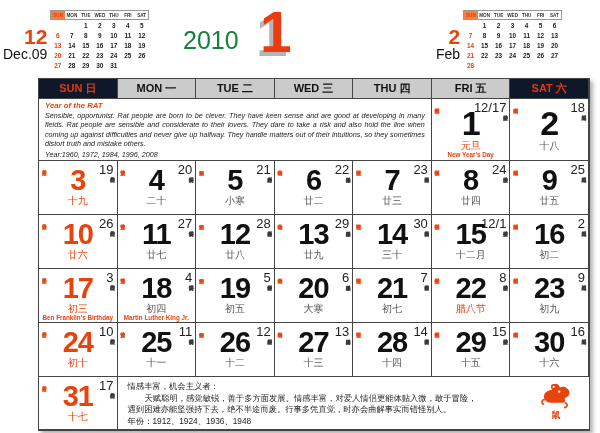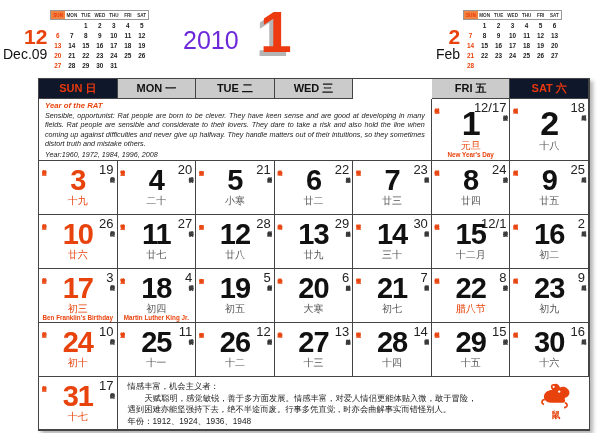--- a/index.html
+++ b/index.html
@@ -16,21 +16,21 @@
   .mini-month{font-size:14px;font-weight:normal;color:#111;}
   table.mini-t{border-collapse:collapse;}
   .mini-t th{font-size:4.6px;font-weight:bold;color:#333;padding:0;height:8px;
              border-top:1px solid #999;border-bottom:1px solid #999;}
   .mini-t th:first-child{border-left:1px solid #999;}
   .mini-t th:last-child{border-right:1px solid #999;}
   .mini-t th.sun{background:#F2823F;color:#E8380D;}
   .mini-t td{font-size:6.4px;font-weight:bold;text-align:center;width:14px;height:10px;color:#222;padding:0;}
   .mini-t td.sun{color:#E8430D;}
 
-  .year-label{position:absolute;left:183px;top:26px;font-size:25px;color:#6d28d9;}
+  .year-label{position:absolute;left:183px;top:26px;font-size:25px;color:#15803d;}
   .big-month{position:absolute;left:260px;top:4px;font-size:57px;font-weight:bold;color:#EE3A10;
              text-shadow:-4px 4px 0 #b5b5b5;line-height:1;}
   .month-name{position:absolute;left:329px;top:31px;font-size:19px;color:#111;}
 
   
   .grid{position:absolute;left:38px;top:78px;width:550px;display:grid;
         grid-template-columns:repeat(7,1fr);
         grid-template-rows:20px 62px 54px 54px 54px 54px 53px;
         border:1px solid #444;background:#fff;
         box-shadow:3px 3px 4px rgba(0,0,0,.3);}
@@ -226,20 +226,21 @@
         <path d="M6 27c-4 0-5 5-1 6" stroke="#E8430D" stroke-width="2" fill="none"></path>
         <path d="M31 31c4 1 4 6-1 6" stroke="#E8430D" stroke-width="2" fill="none"></path>
       </svg>
       <div class="rat-label">鼠</div>
     </div>
   </div>
 <div class="hcell wknd" style="grid-area: 1 / 1;">SUN 日</div>
     <div class="hcell" style="grid-area: 1 / 3;">TUE 二</div>
     <div class="hcell" style="grid-area: 1 / 2;">MON 一</div>
     <div class="hcell" style="grid-area: 1 / 4;">WED 三</div>
+    <div class="hcell" style="grid-area: 1 / 5;">THU 四</div>
     <div class="hcell" style="grid-area: 1 / 6;">FRI 五</div>
     <div class="hcell wknd" style="grid-area: 1 / 7;">SAT 六</div>
     <div class="cell row1" style="grid-area: 2 / 6;">
       <span class="yi">宜祭祀祈福求嗣</span>
       <span class="corner">12/17</span>
       <span class="ji">忌动土破土安葬</span>
       <div class="num">1</div>
       <div class="lunar red">元旦</div>
       <div class="holiday">New Year's Day</div>
     </div>

